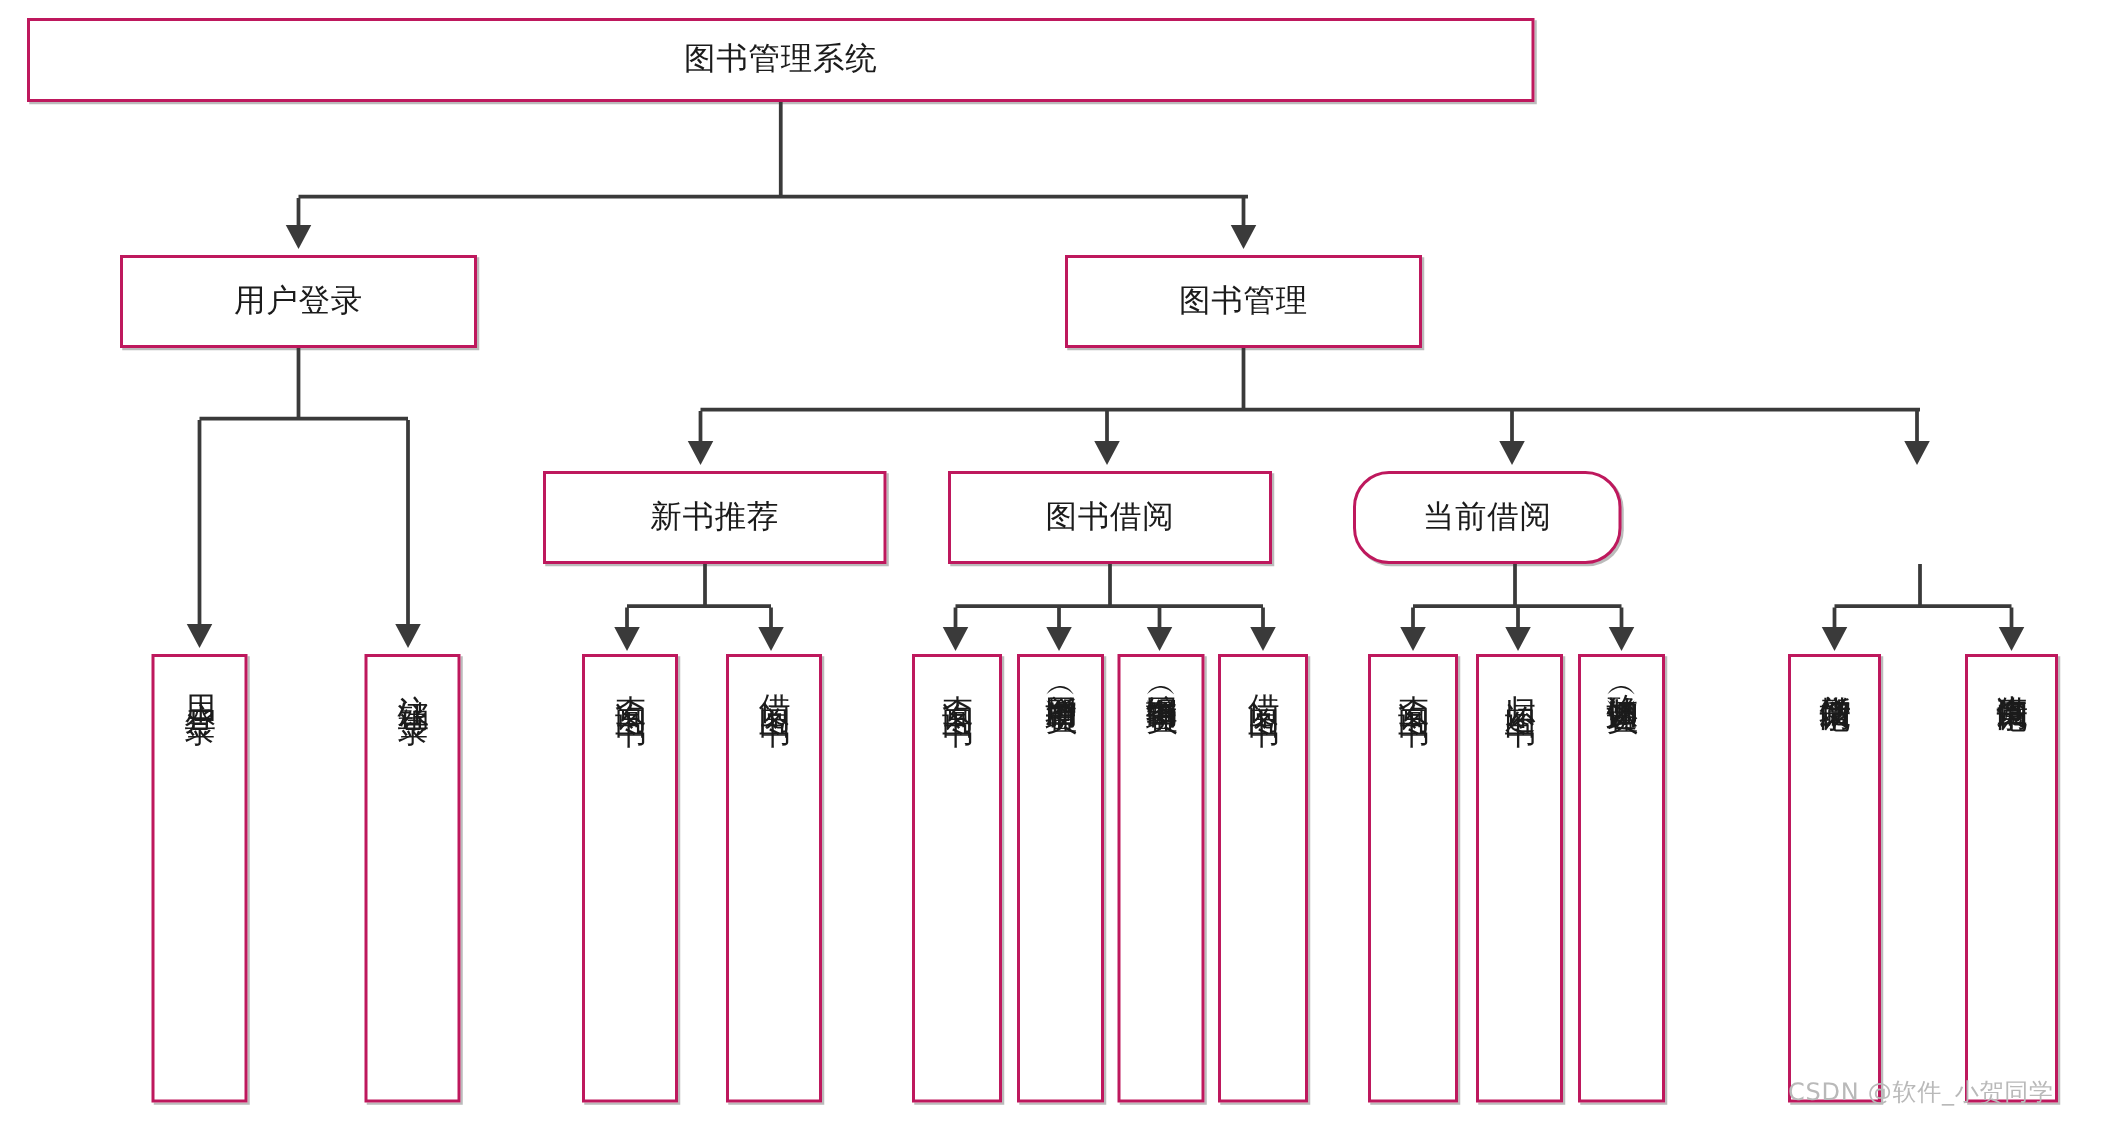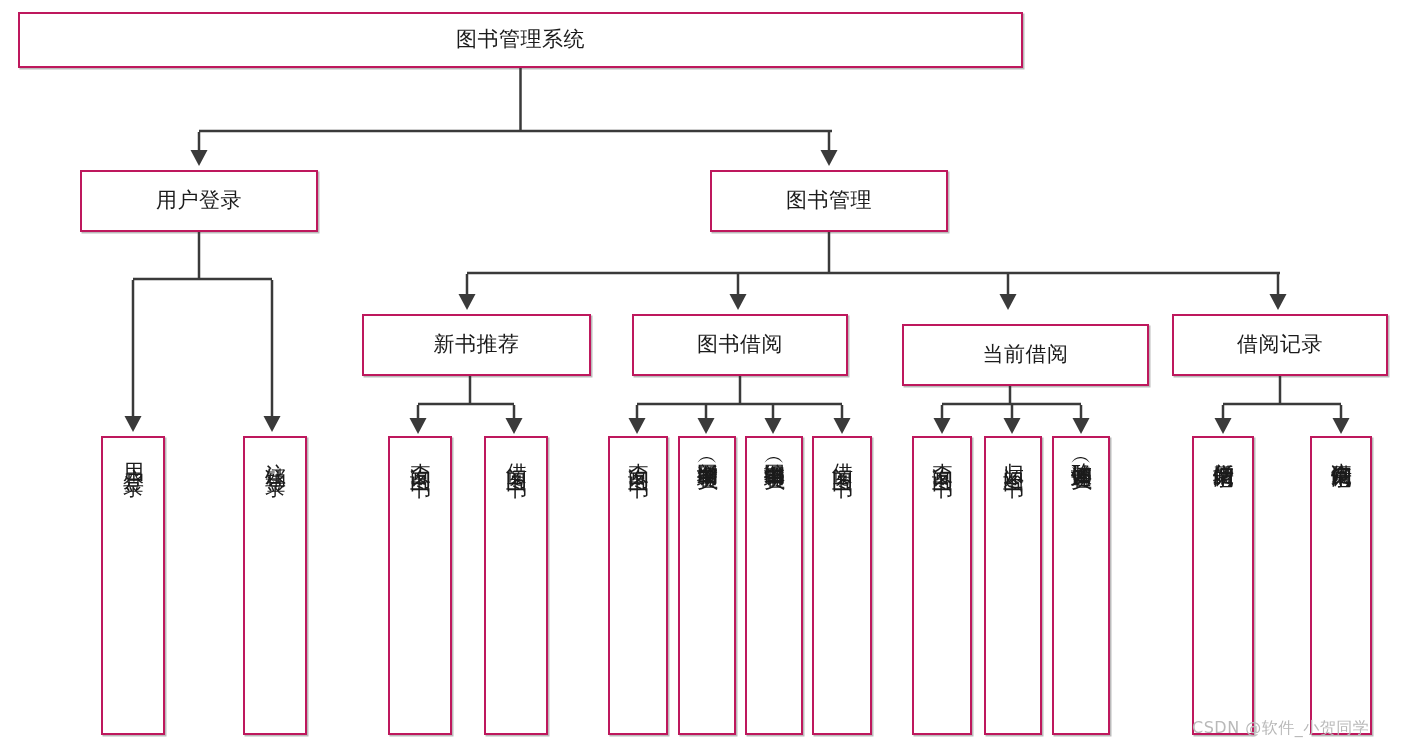--- a/index.html
+++ b/index.html
@@ -146,25 +146,22 @@
   <div class="node-box" id="node-l2-1" style="left: 710px; top: 170px; width: 238px; height: 62px;">
     <span class="node-label-h">图书管理</span>
   </div>
 
   <div class="node-box" id="node-l3-0" style="left: 362px; top: 314px; width: 229px; height: 62px;">
     <span class="node-label-h">新书推荐</span>
   </div>
   <div class="node-box" id="node-l3-1" style="left: 632px; top: 314px; width: 216px; height: 62px; text-align: center;">
     <span class="node-label-h">图书借阅</span>
   </div>
-  <div class="node-box" id="node-l3-2" style="left: 902px; top: 324px; width: 247px; height: 62px;">
+  <div class="node-box" id="node-l3-2" style="left: 902px; top: 314px; width: 179px; height: 62px; border-radius: 24px;">
     <span class="node-label-h">当前借阅</span>
-  </div>
-  <div class="node-box" id="node-l3-3" style="left: 1172px; top: 314px; width: 216px; height: 62px;">
-    <span class="node-label-h">借阅记录</span>
   </div>
 
   <div class="node-box vertical" id="node-leaf-0" style="left: 101px; top: 436px; width: 64px; height: 299px;">
     <span class="node-label-v">用户登录</span>
   </div>
   <div class="node-box vertical" id="node-leaf-1" style="left: 243px; top: 436px; width: 64px; height: 299px;">
     <span class="node-label-v">注销登录</span>
   </div>
   <div class="node-box vertical" id="node-leaf-2" style="left: 388px; top: 436px; width: 64px; height: 299px;">
     <span class="node-label-v">查询图书</span>

